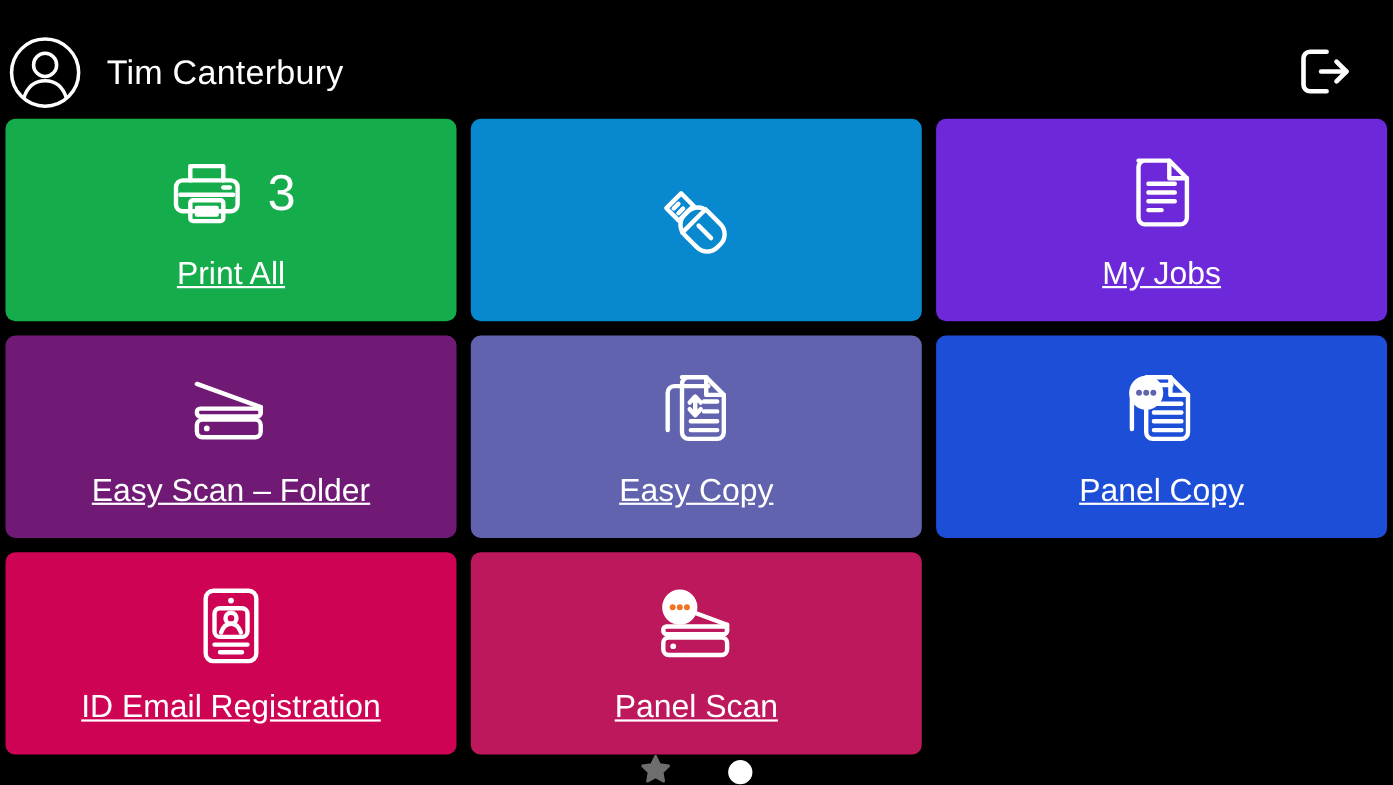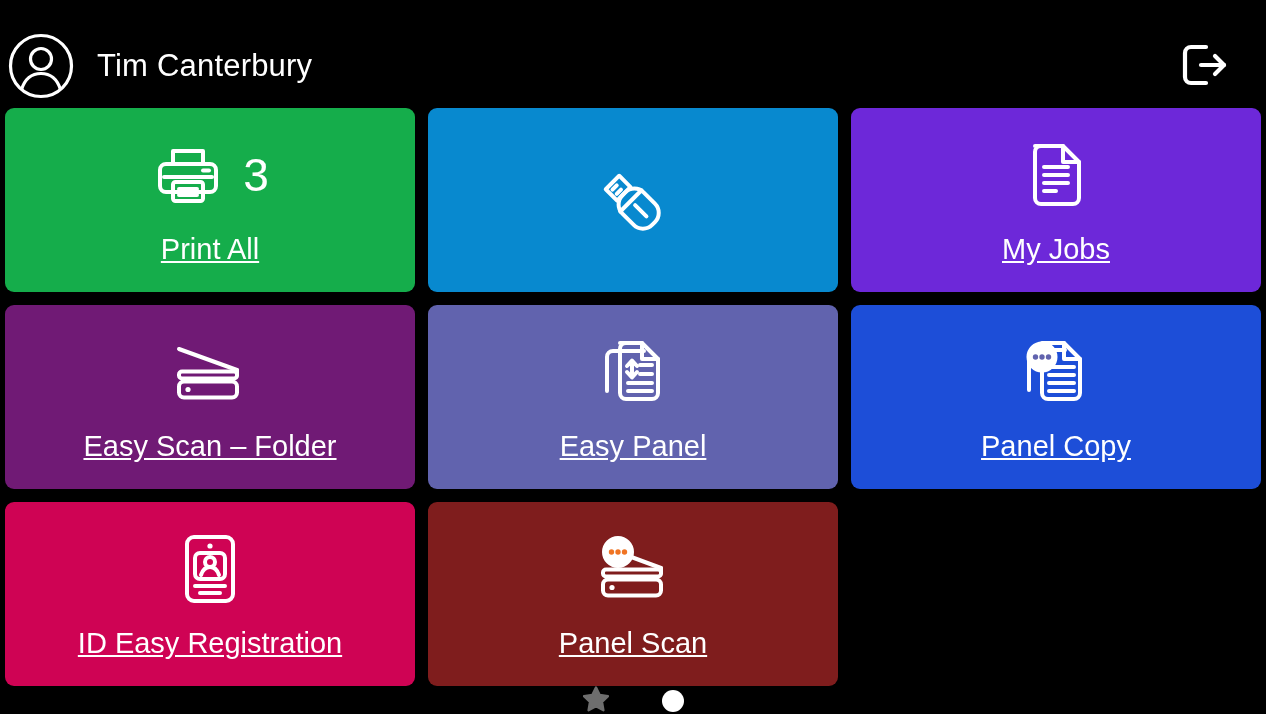--- a/index.html
+++ b/index.html
@@ -237,21 +237,21 @@
             <svg class="tile-icon" width="74" height="74" viewBox="0 0 74 74" fill="none" stroke="#ffffff" stroke-width="4" stroke-linecap="round" stroke-linejoin="round">
               <path d="M48 16 H17 C13.7 16 11 18.7 11 22 V56"></path>
               <path d="M24 8 H46 L62 24 V58 C62 61.3 59.3 64 56 64 H30 C26.7 64 24 61.3 24 58 V14 C24 10.7 26.7 8 30 8 Z"></path>
               <path d="M46 8 V24 H62"></path>
               <path d="M44 30 H56 M44 39 H56 M32 48 H56 M32 56 H56"></path>
               <path d="M36 26 V42 M31 37 L36 42.5 L41 37 M31 31 L36 25.5 L41 31"></path>
             </svg>
           </span>
         </div>
       </div>
-      <div class="tile-label">Easy Panel</div>
+      <div class="tile-label">Easy Copy</div>
     </div>
 
     <div class="tile" style="background: #1d4ed8;">
       <div class="tile-icon-wrap">
         <div class="tile-icon-row">
           <span>
             <svg class="tile-icon" width="74" height="74" viewBox="0 0 74 74" fill="none" stroke="#ffffff" stroke-width="4" stroke-linecap="round" stroke-linejoin="round">
               <path d="M46 15 H16 C12.7 15 10 17.7 10 21 V55"></path>
               <path d="M23 8 H45 L61 24 V58 C61 61.3 58.3 64 55 64 H29 C25.7 64 23 61.3 23 58 V14 C23 10.7 25.7 8 29 8 Z"></path>
               <path d="M45 8 V24 H61"></path>
@@ -275,24 +275,24 @@
               <rect x="6" y="5" width="46" height="64" rx="7"></rect>
               <circle cx="29" cy="14" r="2.6" fill="#ffffff" stroke="none"></circle>
               <rect x="14" y="21" width="30" height="26" rx="5"></rect>
               <circle cx="29" cy="30" r="5"></circle>
               <path d="M20 43 C21.8 37.6 25 35 29 35 C33 35 36.2 37.6 38 43"></path>
               <path d="M14 54 H44 M19 61 H39"></path>
             </svg>
           </span>
         </div>
       </div>
-      <div class="tile-label">ID Easy Registration</div>
-    </div>
-
-    <div class="tile" style="background: #7f1d1d; justify-content: center;">
+      <div class="tile-label">ID Email Registration</div>
+    </div>
+
+    <div class="tile" style="background: #be185d; justify-content: center;">
       <div class="tile-icon-wrap">
         <div class="tile-icon-row">
           <span>
             <svg class="tile-icon" width="80" height="74" viewBox="0 0 80 74" fill="none" stroke="#ffffff" stroke-width="4" stroke-linecap="round" stroke-linejoin="round">
               <path d="M14 16 L68 36"></path>
               <path d="M68 36 V41"></path>
               <rect x="10" y="37.5" width="58" height="7" rx="3"></rect>
               <rect x="10" y="47.5" width="58" height="16" rx="5"></rect>
               <circle cx="19" cy="55.5" r="2.6" fill="#ffffff" stroke="none"></circle>
               <circle cx="25" cy="20" r="14.5" fill="#ffffff" stroke="#ffffff" stroke-width="3"></circle>

